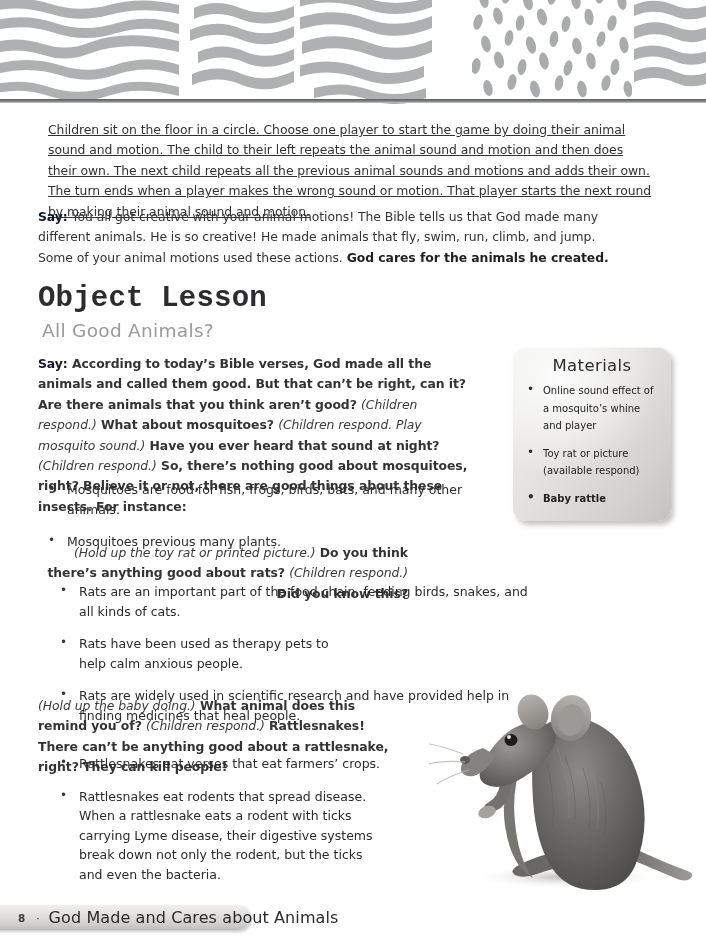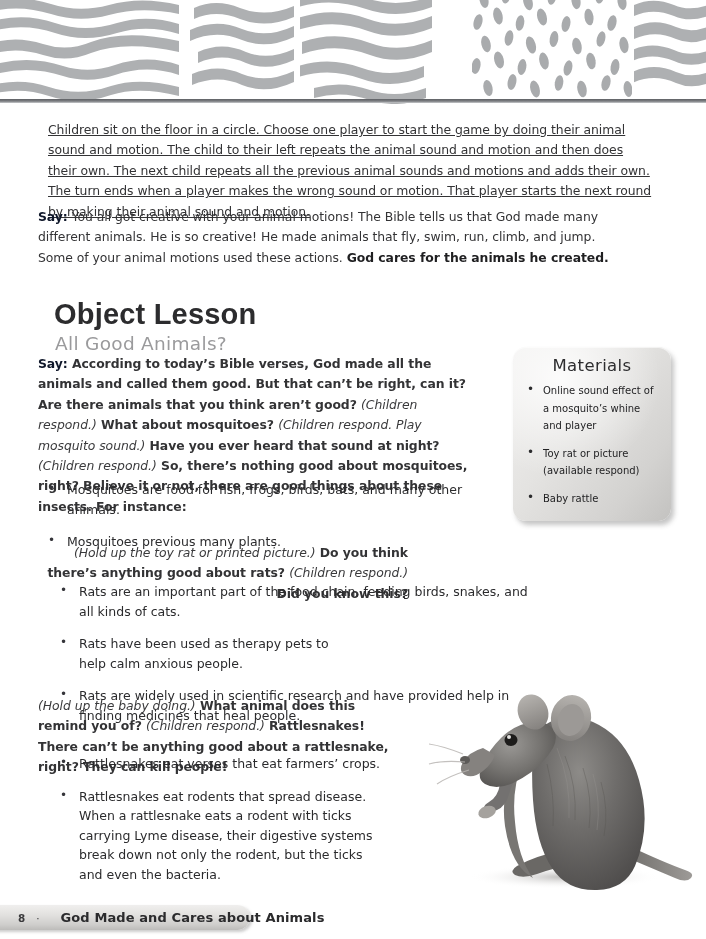--- a/index.html
+++ b/index.html
@@ -68,31 +68,31 @@
     left: 38px; top: 103px;
     width: 578px;
   }
   b.lead { font-weight: 700; color: #0f172a; }
   b.emph { font-weight: 700; color: #1f1f21; }
 
   
   .h-object {
     position: absolute;
     left: 38px; top: 178px;
-    margin: 16px;
-    font-family: Liberation Sans, sans-serif;
+    margin: 0;
+    font-family: Liberation Mono, monospace;
     font-size: 29px;
     font-weight: 700;
     letter-spacing: 0.2px;
     color: #2c2c2e;
   }
   .h-sub {
     position: absolute;
     left: 38px; top: 212px;
-    margin: 17px;
+    margin: 4px;
     font-size: 18.5px;
     font-weight: 400;
     letter-spacing: 0.3px;
     color: #9a9a9c;
   }
 
   
   .say-2 {
     position: absolute;
     left: 38px; top: 250px;
@@ -180,21 +180,21 @@
   }
   .materials li {
     position: relative;
     padding-left: 20px;
     margin-bottom: 10px;
     font-size: 10px;
     line-height: 17.6px;
     font-weight: 500;
     color: #232325;
   }
-  .materials li:last-child { margin-bottom: 0; }
+  .materials li:last-child { margin-bottom: 0; font-weight: bold; }
   .materials li:before {
     content: "\2022";
     position: absolute;
     left: 4px; top: -1px;
     color: #2b2b2d;
     font-size: 12px;
   }
 
   
   .rat-photo {
@@ -222,26 +222,25 @@
     font-size: 10.4px;
     font-weight: 600;
     color: #3a3a3c;
   }
   .footer-dot {
     font-size: 10.4px;
     color: #3a3a3c;
     margin: 0 9px 0 11px;
   }
   .footer-title {
-    font-size: 13px;
-    font-weight: 700;
+    font-size: 16px;
+    font-weight: 400;
     letter-spacing: .1px;
     color: #2b2b2d;
     white-space: nowrap;
-    margin-left: 12px;
   }
 </style>
 </head>
 <body>
 
 <div class="header-band">
   <div class="pattern-panel zebra-a">
     <svg width="190" height="112" viewBox="0 0 190 112">
       <g fill="#aeb0b2">
         <path d="M-5 10 q30 -8 62 2 q28 9 58 1 q32 -9 70 0 l0 9 q-38 -8 -70 1 q-30 8 -58 -1 q-32 -10 -62 -2 z"></path>

